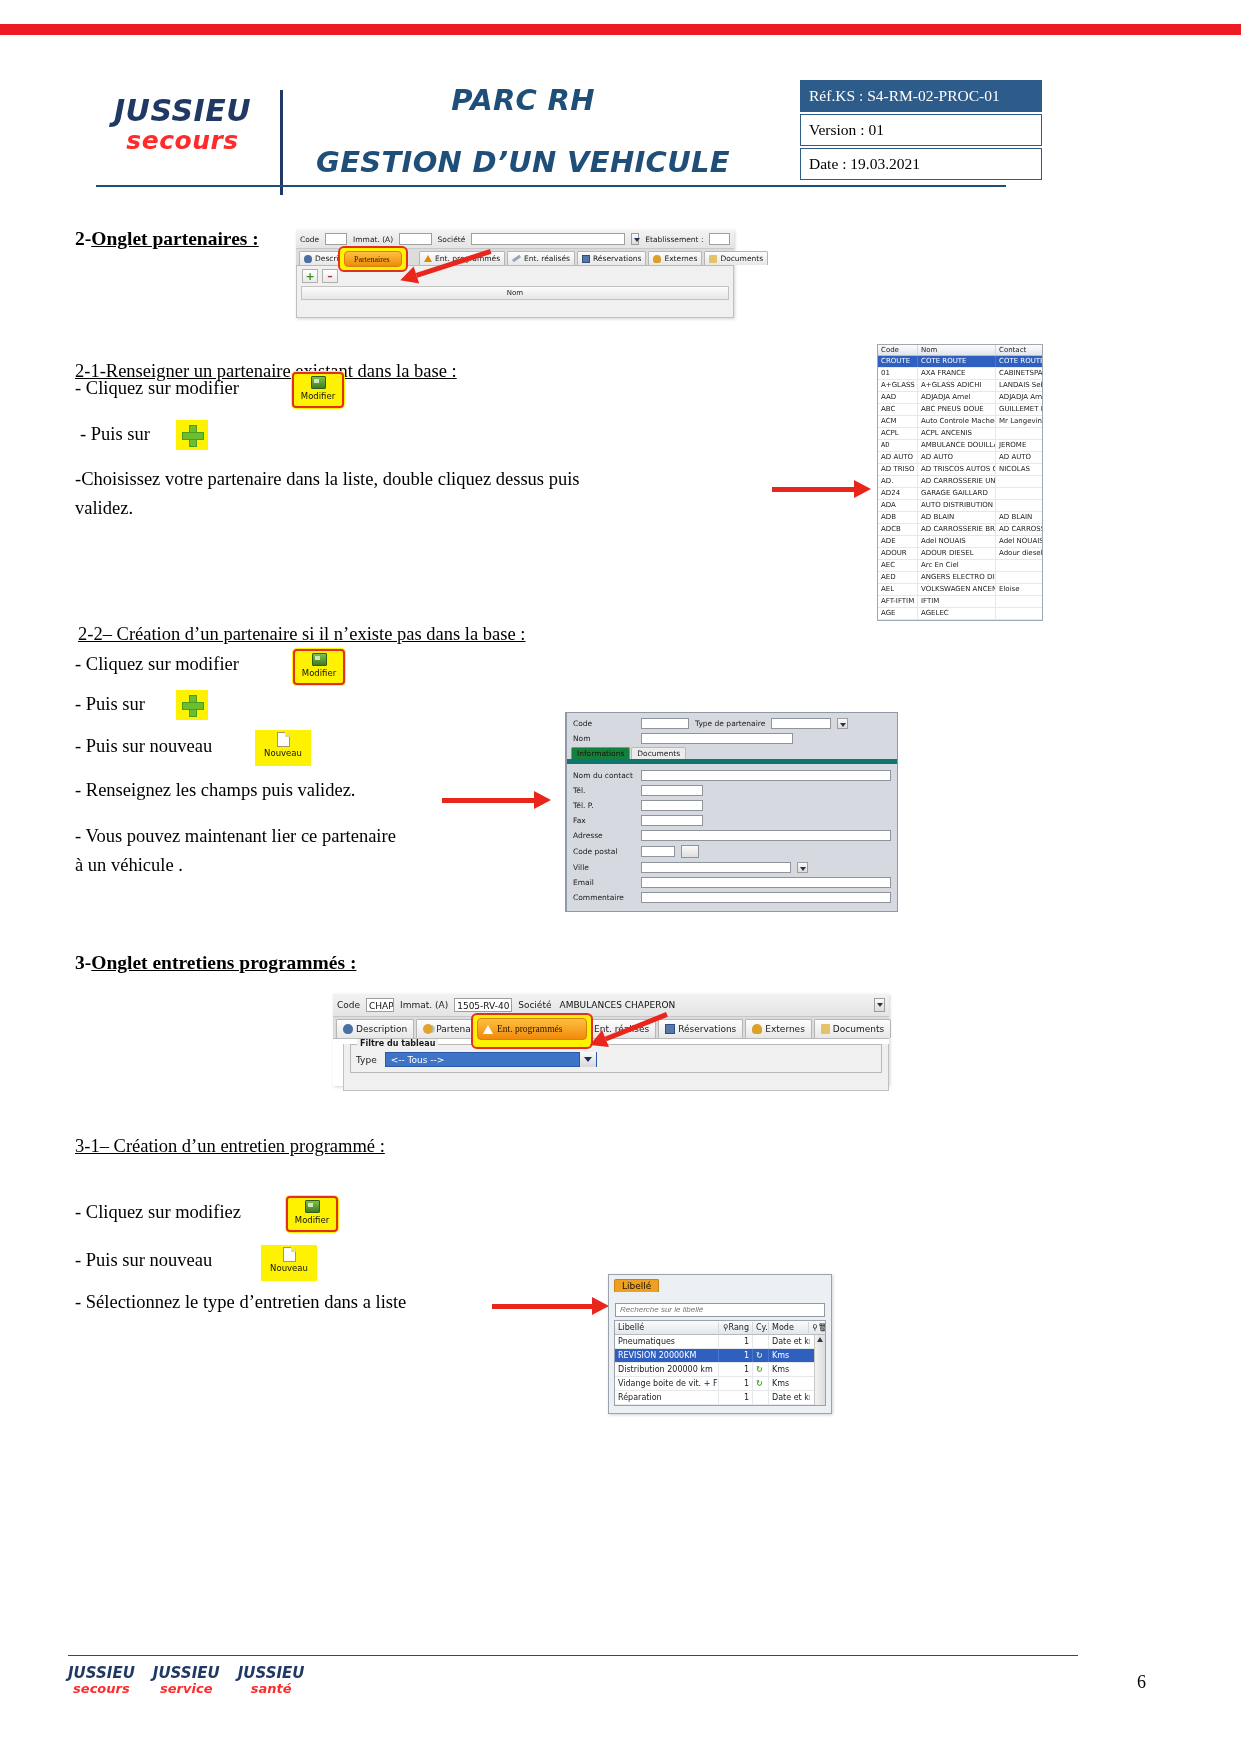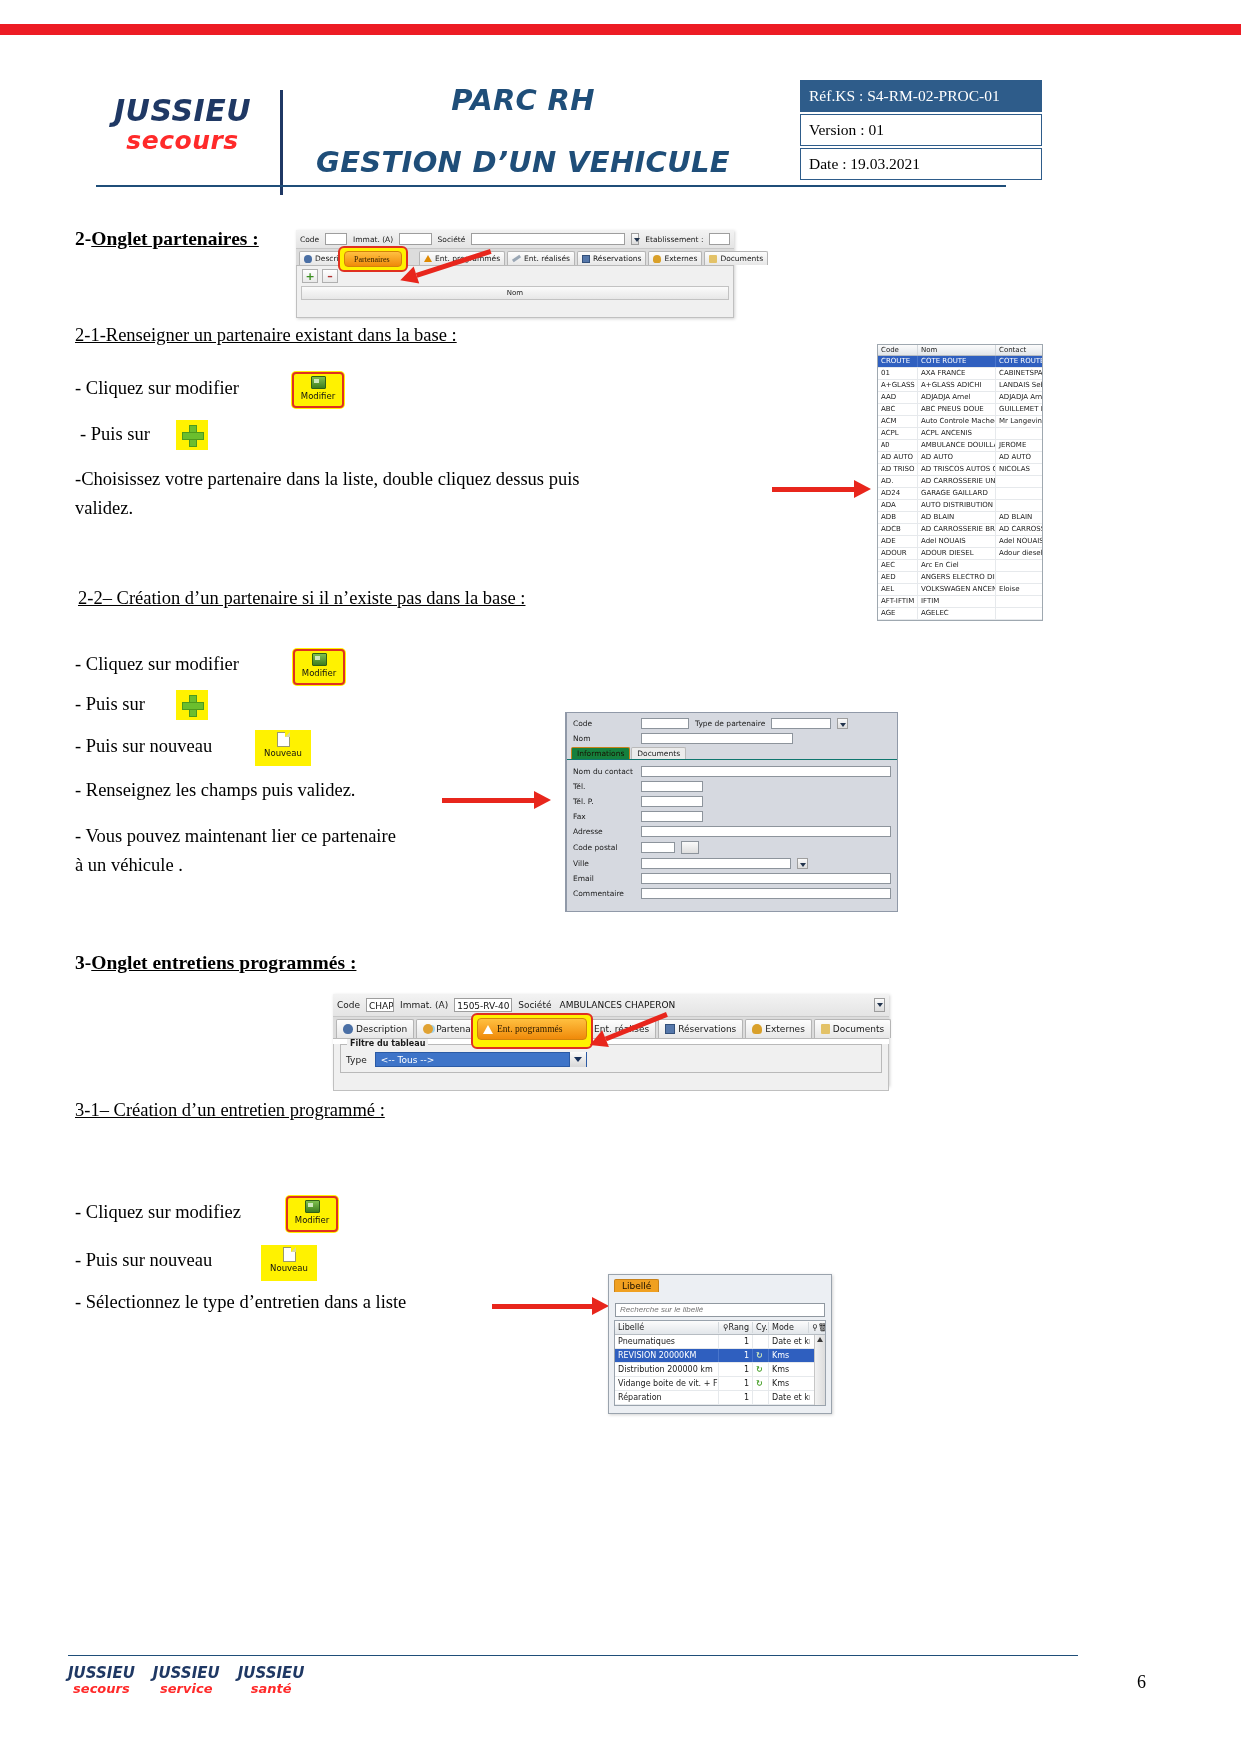--- a/index.html
+++ b/index.html
@@ -59,21 +59,21 @@
   .refbox .cell + .cell { margin-top:2px; }
 
   .header-rule {
     position:absolute; left:96px; top:185px; width:910px; height:0;
     border-top:2px solid #1F4E79;
   }
 
   
   .txt { position:absolute; font-family:"Liberation Serif", serif; color:#000; }
   .h-bold { font-weight:bold; font-size:19.5px; }
-  .u { text-decoration:underline; }
+  .u { text-decoration:underline;margin-top:36px; }
   .p16 { font-size:18.5px; }
 
   
   .btn-mod {
     position:absolute; width:52px; height:36px;
     background:#FFF200; border:2px solid #E03020; border-radius:4px;
     box-shadow:0 0 0 1px #FFF200;
     display:flex; flex-direction:column; align-items:center; justify-content:flex-start;
     padding-top:2px;
   }
@@ -529,21 +529,21 @@
       <div class="form-row">
         <span class="lab">Nom</span>
         <span class="form-inp" style="width:152px;"></span>
       </div>
 
       <div class="subtab-strip">
         <span class="subtab active">Informations</span>
         <span class="subtab">Documents</span>
       </div>
 
-      <div style="border-top:1px solid #0f766e; padding-top:4px;" id="form-fields">
+      <div style="border-top:5px solid #0f766e; padding-top:4px;" id="form-fields">
           <div class="form-row">
             <span class="lab">Nom du contact</span>
             <span class="form-inp" style="width: 250px;"></span>
           </div>
           <div class="form-row">
             <span class="lab">Tél.</span>
             <span class="form-inp" style="width: 62px;"></span>
           </div>
           <div class="form-row">
             <span class="lab">Tél. P.</span>
@@ -617,21 +617,21 @@
     <div class="tab" style="font-size:9px;height:19px;padding:1px 6px;">
       <span class="ic ext" style="width:10px;height:10px;"></span>
       <span>Externes</span>
     </div>
     <div class="tab" style="font-size:9px;height:19px;padding:1px 6px;">
       <span class="ic folder" style="width:9px;height:10px;"></span>
       <span>Documents</span>
     </div>
   </div>
 
-  <div class="panel-body" style="height:47px;">
+  <div class="panel-body" style="height:47px;margin-left:10px;">
     <div class="fset">
       <span class="leg">Filtre du tableau</span>
       <div style="display:flex;align-items:center;gap:8px;margin-top:4px;">
         <span style="font-size:9px;">Type</span>
         <span style="display:inline-flex;align-items:center;justify-content:space-between;width:212px;height:15px;background:#3E74C8;border:1px solid #2a5aa5;color:#fff;font-size:9px;padding:0 0 0 5px;">
           <span>&lt;-- Tous --&gt;</span>
           <span style="width:17px;height:15px;background:linear-gradient(#fafafa,#d8d8d8);border-left:1px solid #2a5aa5;position:relative;display:inline-block;">
             <i style="position:absolute;left:4px;top:5px;border-left:4px solid transparent;border-right:4px solid transparent;border-top:5px solid #17305a;"></i>
           </span>
         </span>

